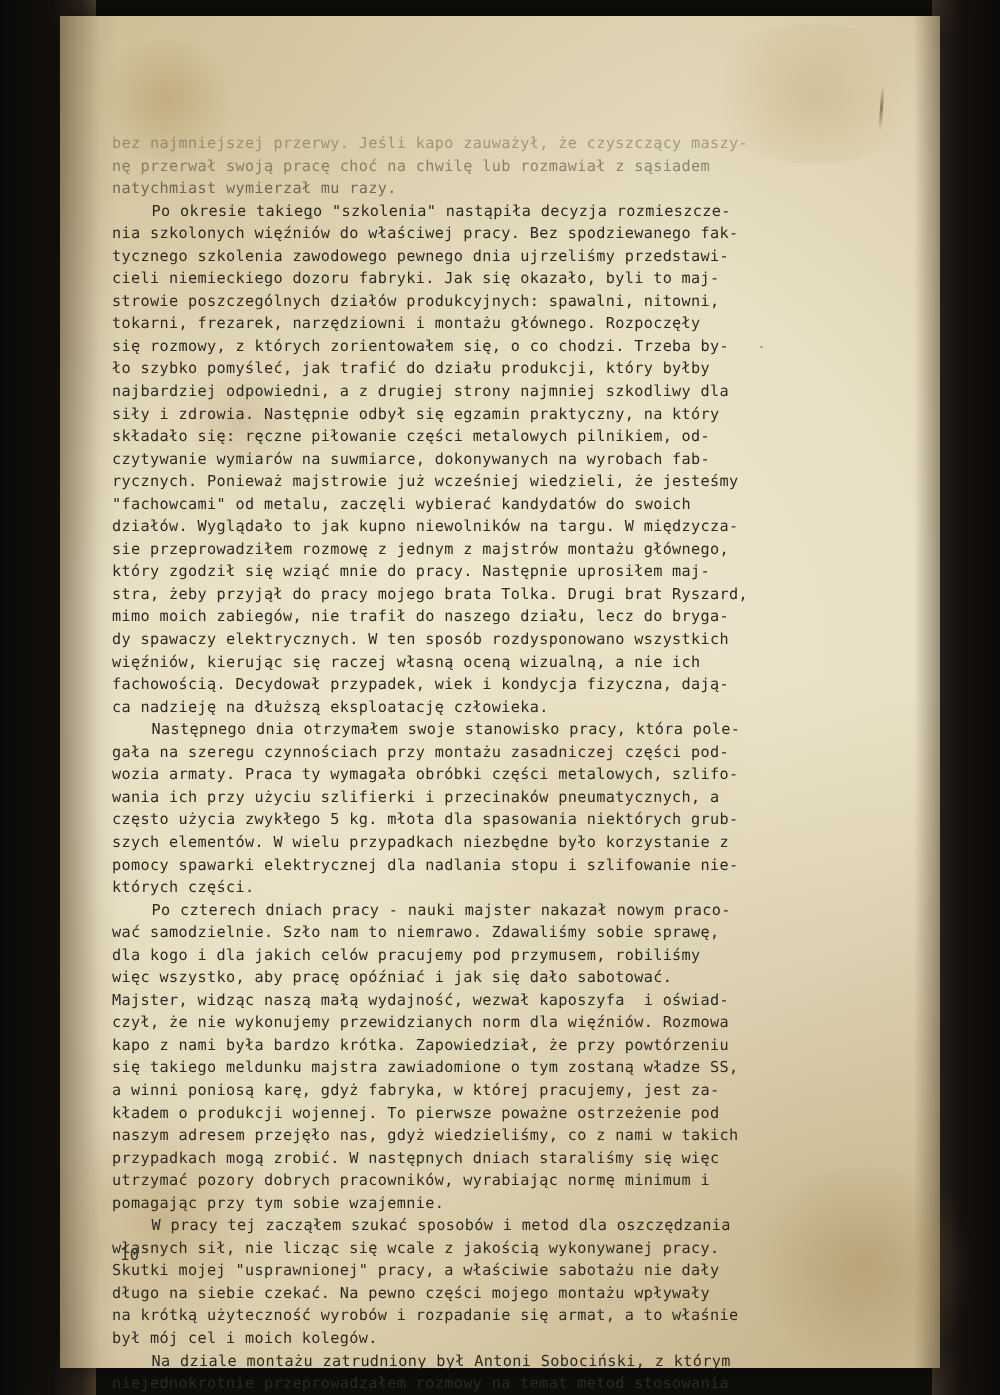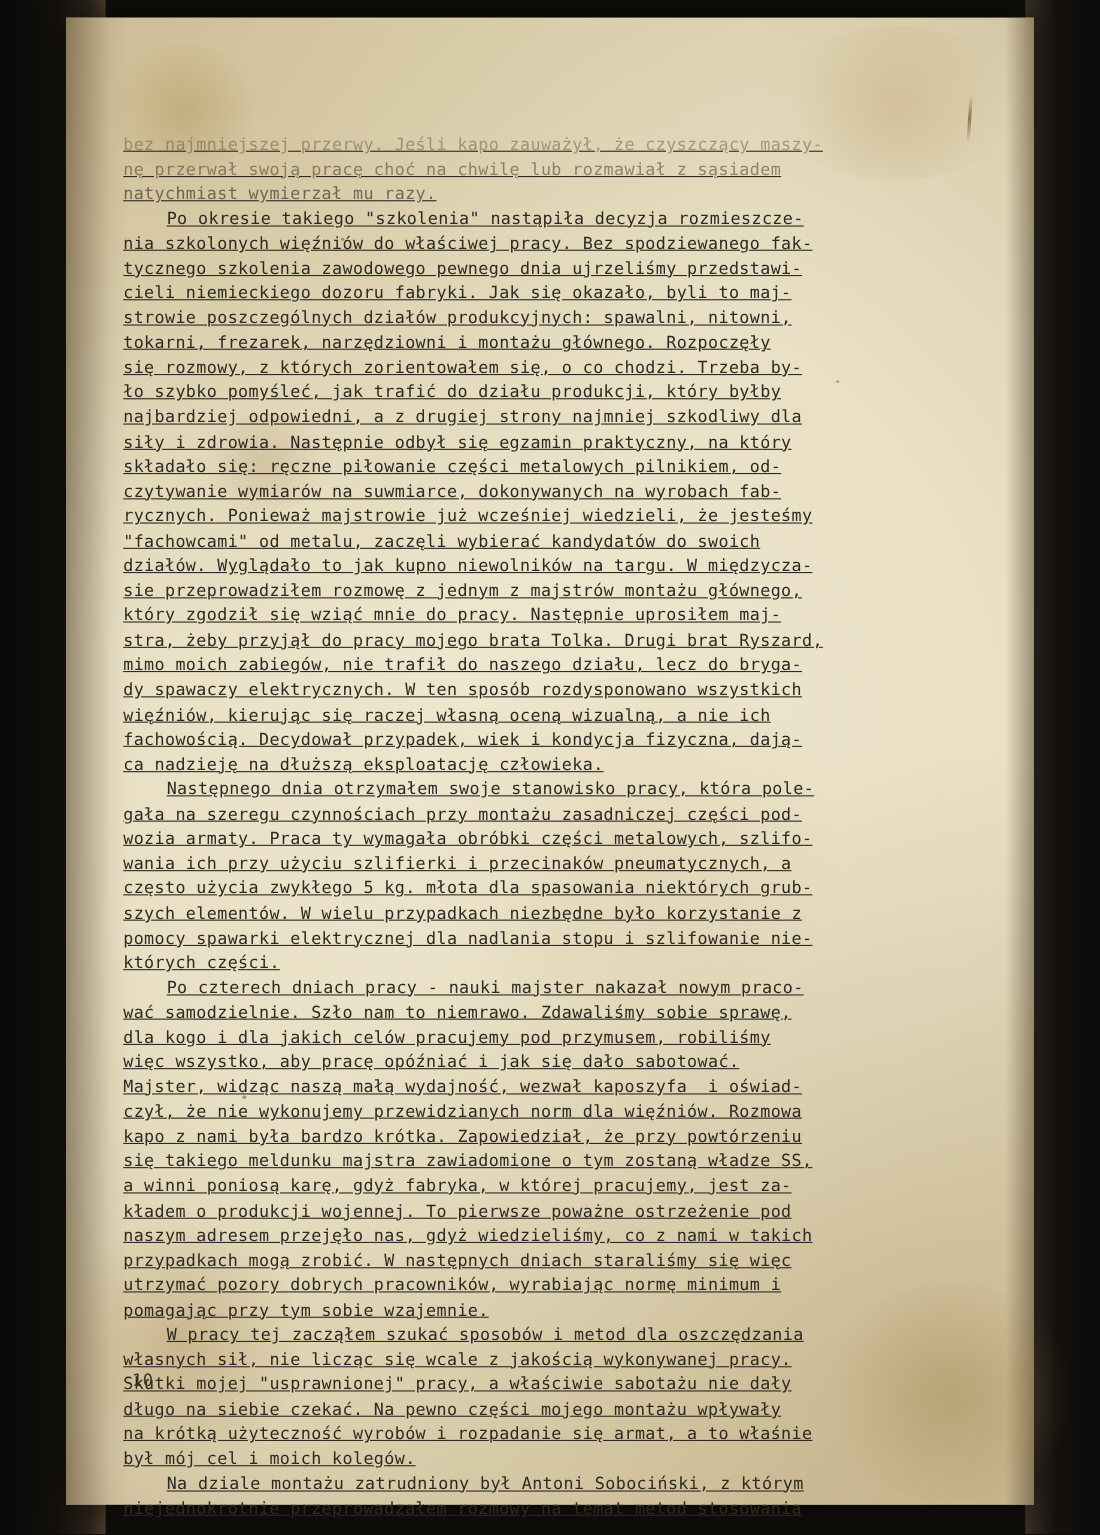--- a/index.html
+++ b/index.html
@@ -76,29 +76,28 @@
     position: absolute;
     left: 820px; top: 70px;
     width: 3px; height: 44px;
     background: linear-gradient(180deg, rgba(120,96,58,0.0), rgba(120,96,58,0.75), rgba(120,96,58,0.0));
     transform: rotate(4deg);
   }
   
   .text-block {
     position: absolute;
     left: 52px;
-    top: 104px;
+    top: 116px;
     width: 790px;
     color: #2c2a22;
     font-size: 15.2px;
     line-height: 22.55px;
     letter-spacing: 0.35px;
     white-space: pre-wrap;
     text-rendering: geometricPrecision;
-    text-decoration: underline;
   }
   .para { margin: 0; }
   .para + .para { margin-top: 0; }
   .indent { display: inline-block; width: 2.6em; }
   
   .faded-1 { color: rgba(70,66,52,0.42); }
   .faded-2 { color: rgba(66,62,48,0.55); margin-top: 28px; }
   .faded-3 { color: rgba(60,56,44,0.68); }
   .page-number {
     position: absolute;

